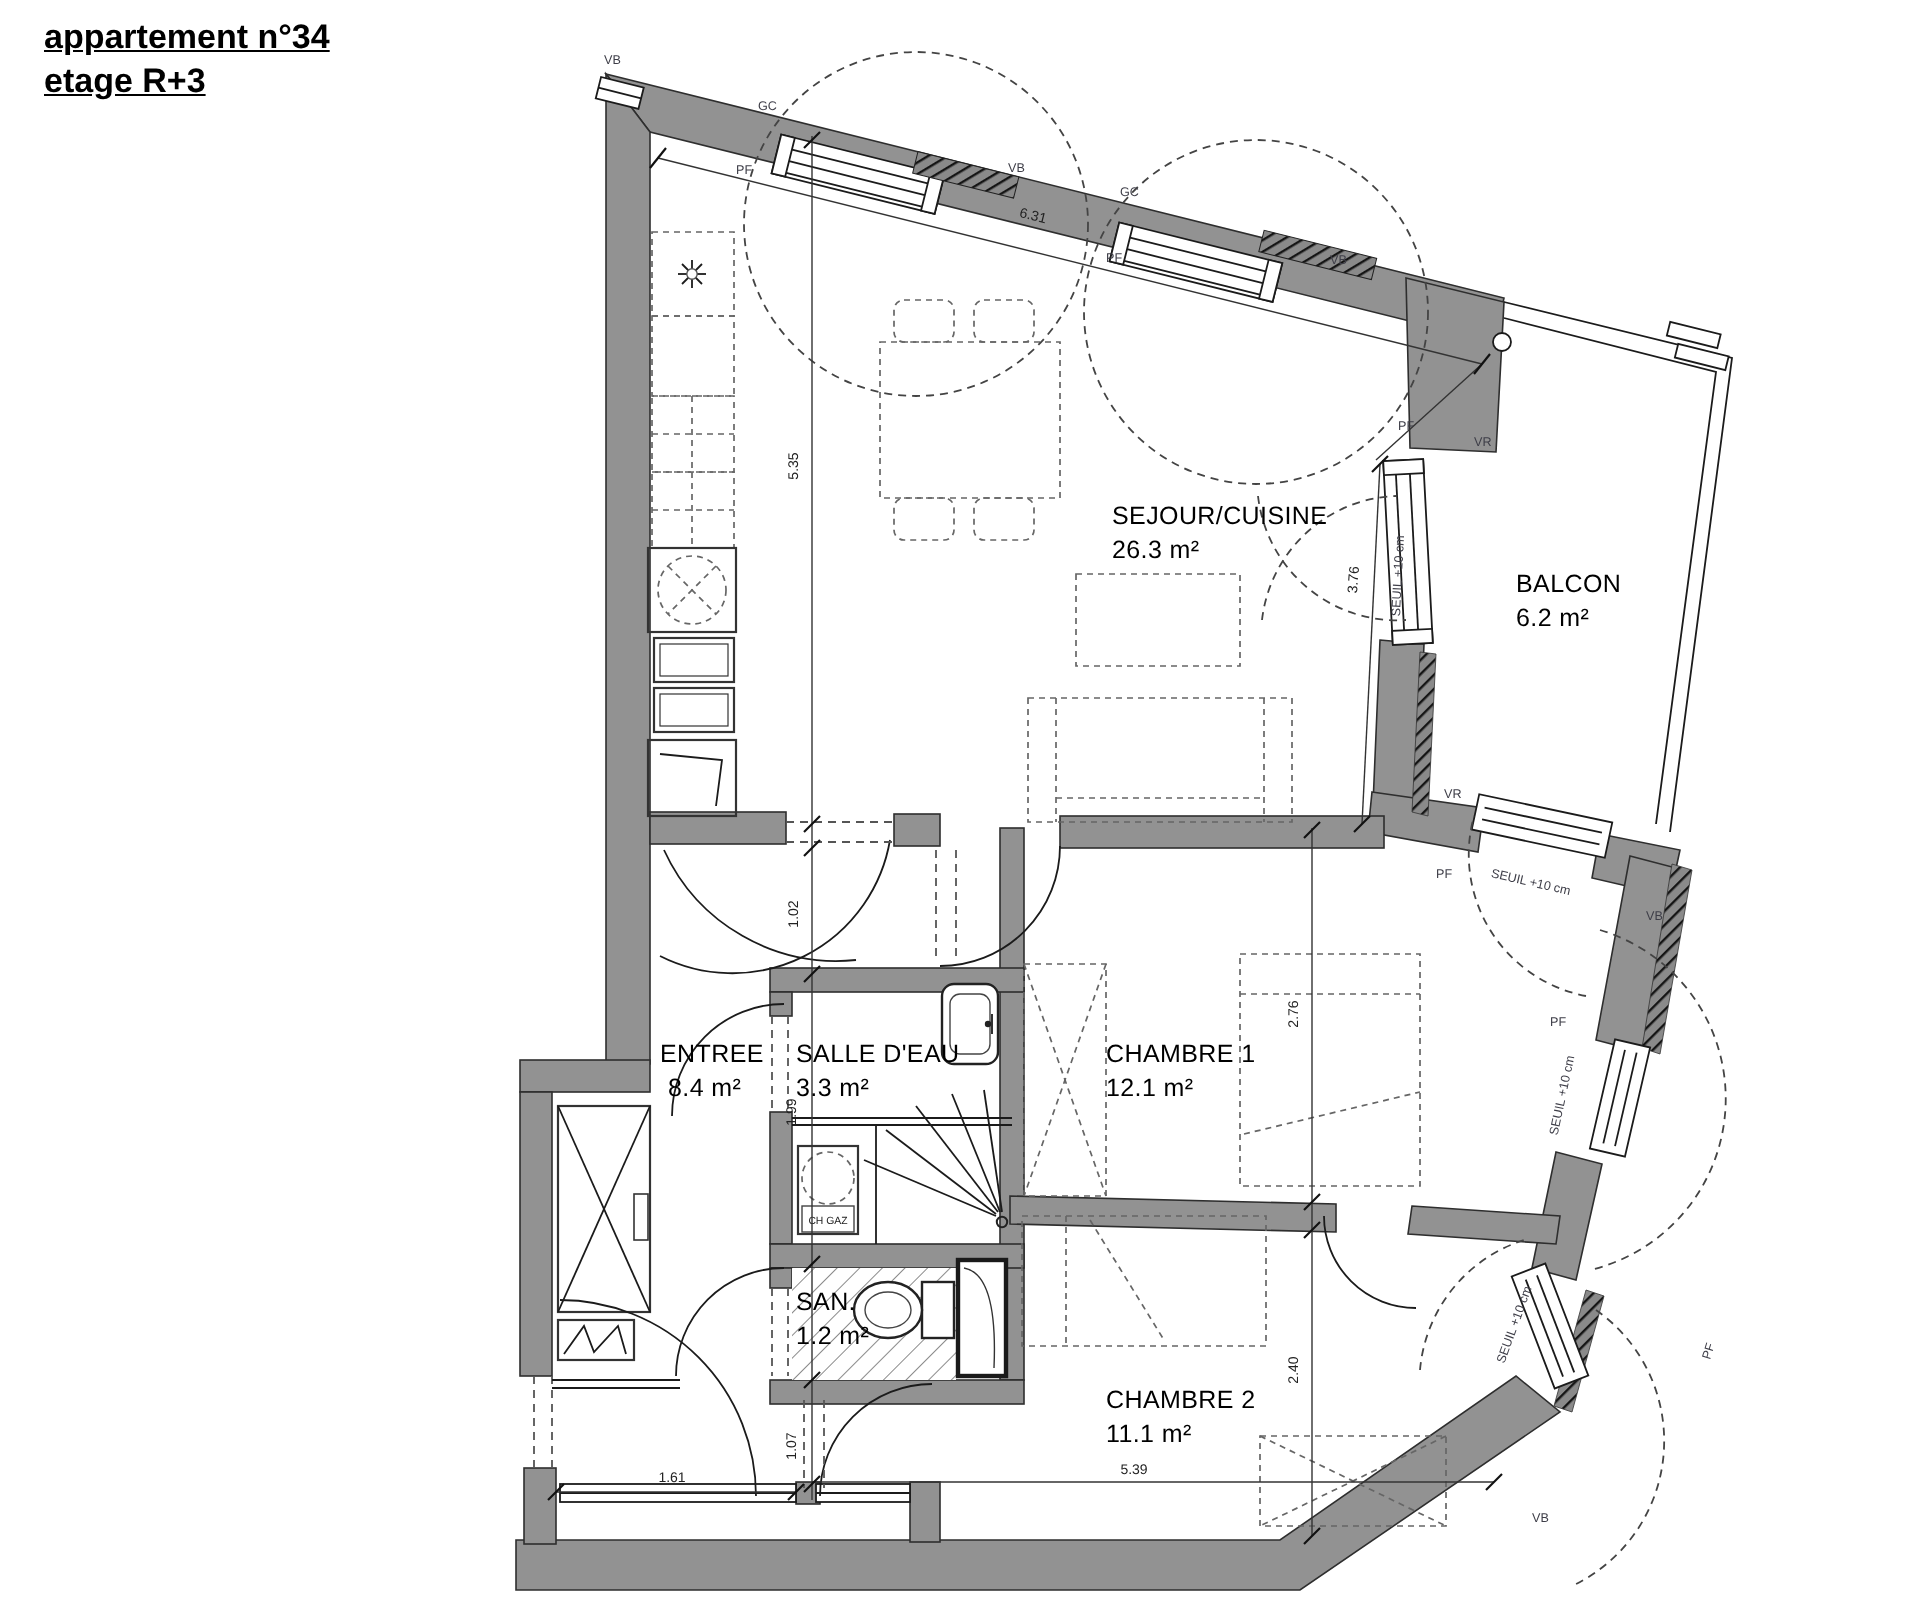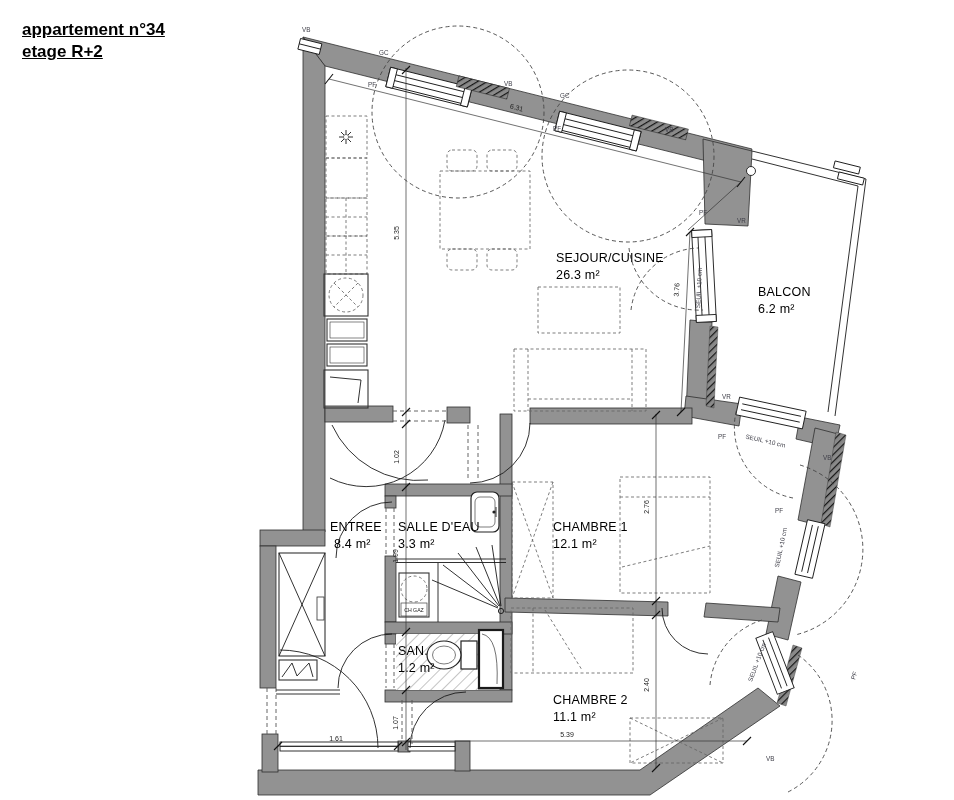--- a/index.html
+++ b/index.html
@@ -1,17 +1,17 @@
 <!DOCTYPE html>
 <html><head>
 <meta charset="utf-8">
 <style>
   html,body{margin:0;padding:0;background:#ffffff;}
   body{width:954px;height:800px;position:relative;font-family:"Liberation Sans",sans-serif;overflow:hidden;}
-  .title-block{position:absolute;left:22px;top:19px;color:#000;font-weight:bold;font-size:17px;line-height:1.3;}
+  .title-block{position:absolute;left:22px;top:8px;color:#000;font-weight:bold;font-size:17px;line-height:1.3;}
   .title-block div{text-decoration:underline;}
   svg{position:absolute;left:0;top:0;}
   .wall{fill:#929292;stroke:#2e2e2e;stroke-width:.8;}
   .thin{stroke:#1b1b1b;stroke-width:.9;fill:none;}
   .dash{stroke:#555;stroke-width:.9;fill:none;stroke-dasharray:4 3;}
   .dashf{stroke:#666;stroke-width:.85;fill:none;stroke-dasharray:3 2.5;}
   .arc{stroke:#1b1b1b;stroke-width:.9;fill:none;}
   .arcd{stroke:#444;stroke-width:.9;fill:none;stroke-dasharray:4 3;}
   .win{fill:#fff;stroke:#1b1b1b;stroke-width:.9;}
   .dim{stroke:#333;stroke-width:.7;fill:none;}
@@ -20,21 +20,21 @@
   .rl{font-size:12.5px;letter-spacing:.2px;}
   .dm{font-size:7px;fill:#222;}
   .sm{font-size:6.3px;fill:#3e3e48;}
   .tiny{font-size:5.2px;fill:#222;}
 </style>
 </head>
 <body>
 
 <div class="title-block">
   <div>appartement n°34</div>
-  <div>etage R+2</div>
+  <div>etage R+3</div>
 </div>
 
 <svg width="954" height="800" viewBox="0 0 954 800">
   <defs>
     <pattern id="hd" width="5" height="5" patternUnits="userSpaceOnUse" patternTransform="rotate(45)">
       <rect width="5" height="5" fill="#8a8a8a"></rect>
       <line x1="0" y1="0" x2="0" y2="5" stroke="#151515" stroke-width="2.4"></line>
     </pattern>
     <pattern id="hs" width="8" height="8" patternUnits="userSpaceOnUse" patternTransform="rotate(45)">
       <rect width="8" height="8" fill="#ffffff"></rect>

